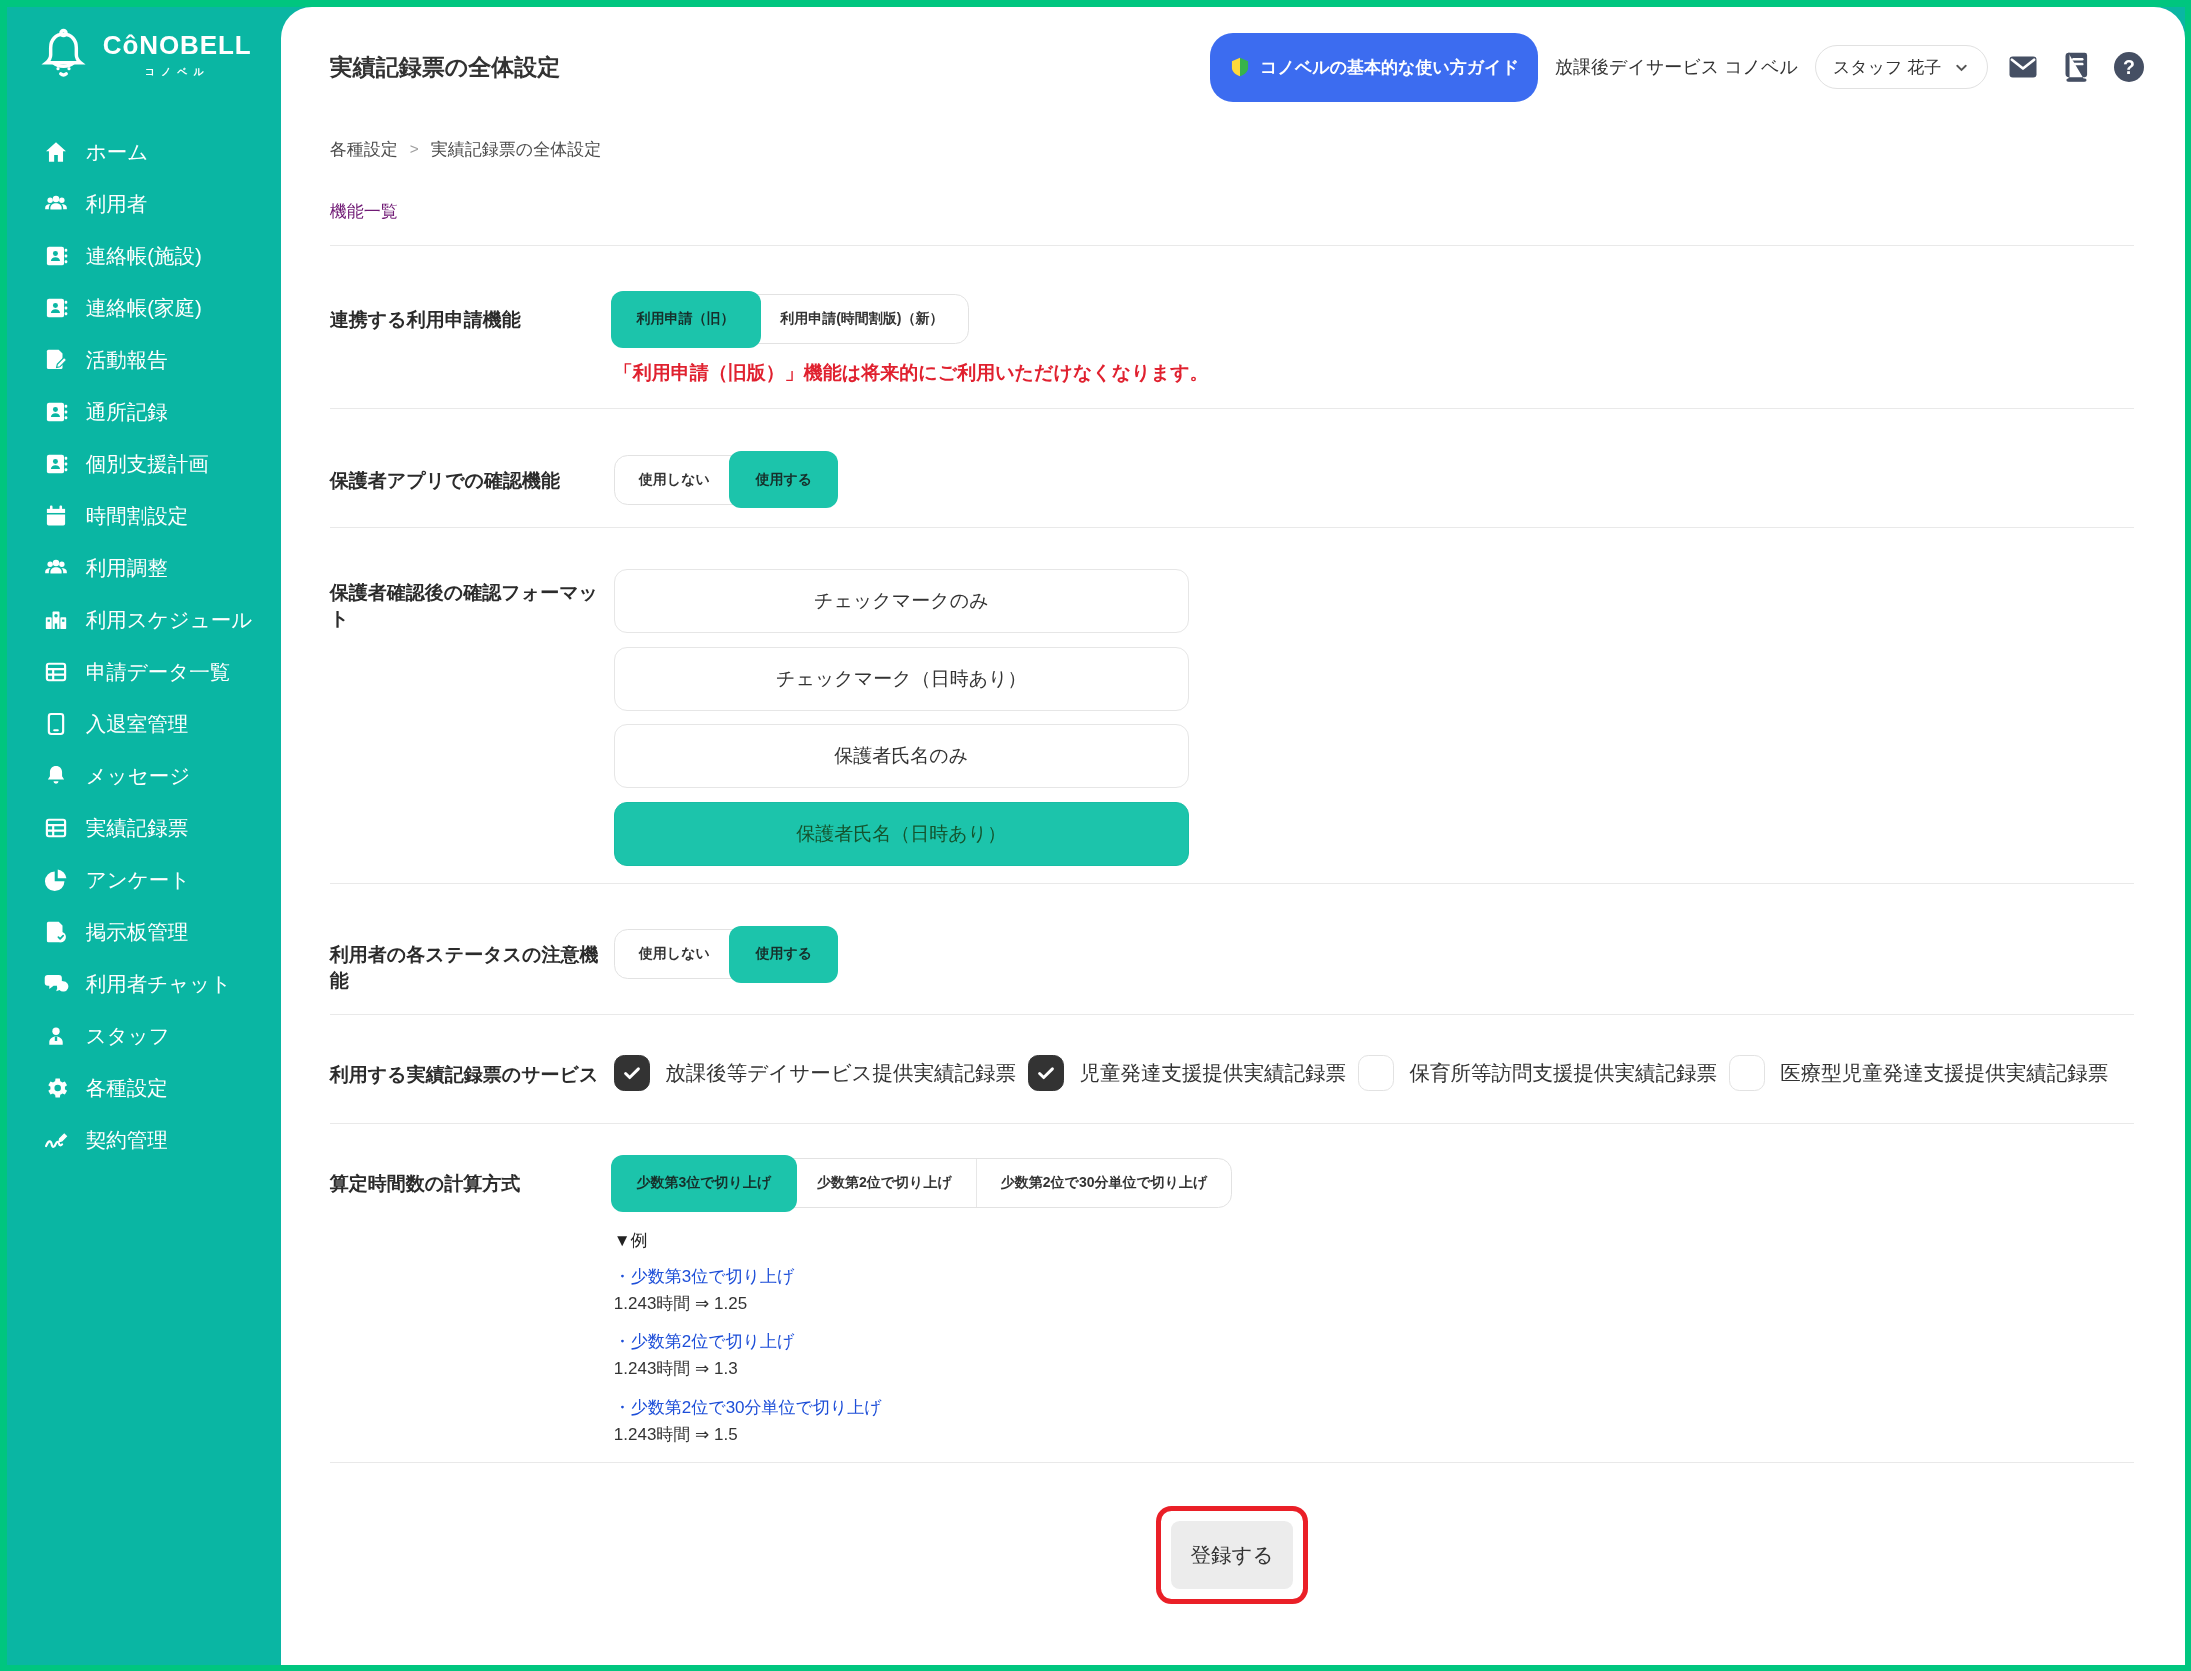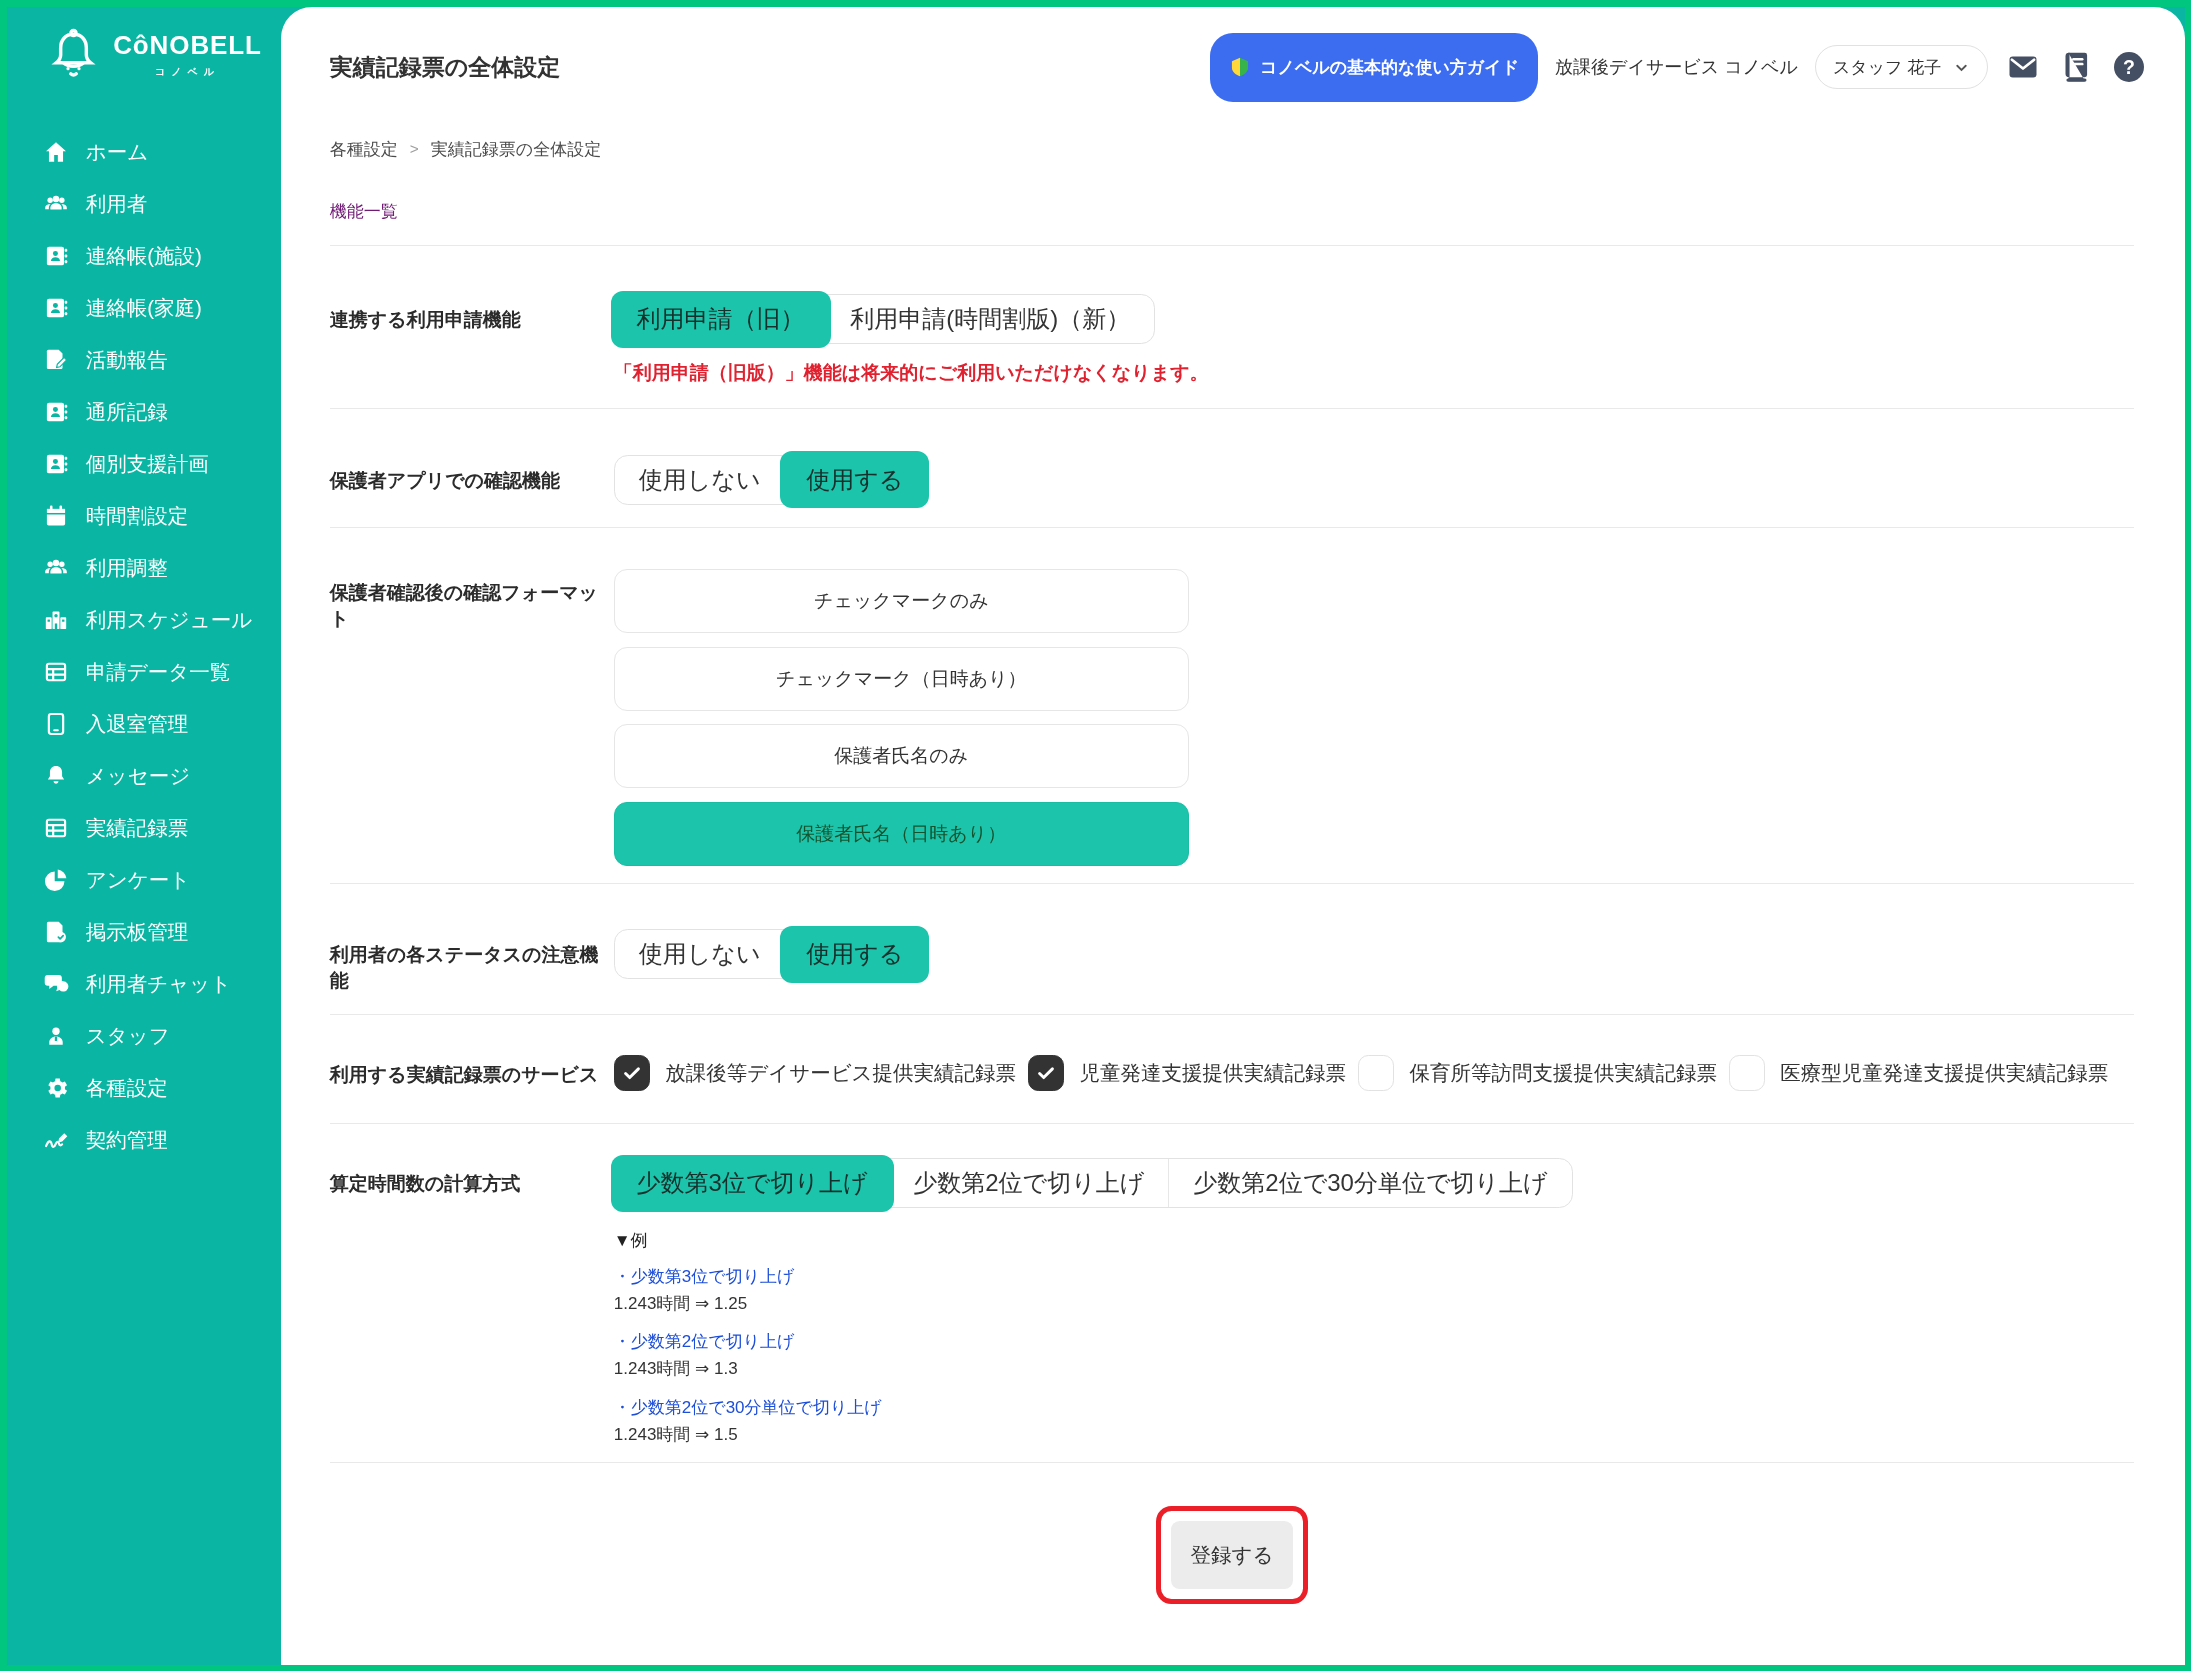--- a/index.html
+++ b/index.html
@@ -8,21 +8,21 @@
     background:#00c67f;
     font-family:"Liberation Sans","DejaVu Sans",sans-serif;
     -webkit-font-smoothing:antialiased;
   }
   .frame{
     position:absolute;left:6.8px;top:6.8px;right:6.8px;bottom:6.8px;
     display:flex;background:#0ab6a3;overflow:hidden;
   }
   
   .sidebar{width:274px;flex-shrink:0;color:#fff;background:#0ab6a3;}
-  .logo{display:flex;align-items:center;gap:12px;padding:20.5px 8.6px 22px 29px;justify-content:center;}
+  .logo{display:flex;align-items:center;gap:12px;padding:20.5px 8.6px 22px 29px;}
   .logo-bell{width:55px;height:55px;flex-shrink:0;}
   .logo-text{display:flex;flex-direction:column;align-items:center;}
   .logo-name{font-size:26px;font-weight:bold;letter-spacing:0.9px;}
   .logo-kana{font-size:10px;font-weight:bold;letter-spacing:6px;margin-top:4.3px;}
   .menu{display:flex;flex-direction:column;padding:22px 0 0 36px;}
   .menu-item{display:flex;align-items:center;gap:17px;height:52px;font-size:20.5px;cursor:pointer;white-space:nowrap;}
   .menu-icon{width:26px;height:26px;display:flex;align-items:center;justify-content:center;flex-shrink:0;}
   .menu-icon svg{width:26px;height:26px;}
   
   .content{flex:1;background:#fff;border-radius:31px 31px 0 0;position:relative;overflow:hidden;}
@@ -41,22 +41,22 @@
   .breadcrumb{display:flex;align-items:center;gap:12px;padding:36px 0 0 49px;font-size:17px;color:#4a4a4a;}
   .crumb{cursor:pointer;}
   .crumb-sep{color:#9f9f9f;font-size:15.4px;}
   .main{padding:0 51px 0 49px;}
   .section-heading{margin-top:39px;padding-bottom:22px;font-size:17px;color:#701a75;border-bottom:0.9px solid #e9e9e9;}
   section.row{display:flex;border-bottom:0.9px solid #e9e9e9;}
   .label-col{width:284px;flex-shrink:0;font-size:19px;font-weight:bold;color:#2b2b2b;line-height:1.35;}
   .ctrl-col{flex:1;}
   
   .seg{display:inline-flex;background:#fff;border:1.7px solid #e2e2e2;border-radius:13.7px;align-items:stretch;}
-  .seg-btn{position:relative;border:none;background:transparent;font-family:inherit;font-size:24px;color:#333;
-    height:48px;padding:0 24px;cursor:pointer;white-space:nowrap;}
+  .seg-btn{position:relative;border:none;background:transparent;font-family:inherit;font-size:14px;color:#333;
+    height:48px;padding:0 24px;cursor:pointer;white-space:nowrap;font-weight:bold;}
   .seg-btn + .seg-btn{border-left:1.7px solid #e7e7e7;}
   .seg-btn.selected{background:#1cc4ab;border-radius:12px;margin:-4.3px;height:57px;z-index:2;color:#16302b;
     padding:0 26px;border-left:none;}
   .seg-btn.selected + .seg-btn{border-left:none;}
   .warning{margin-top:15.4px;font-size:19px;font-weight:bold;color:#e0212f;}
   
   .sec-app{padding:48px 0 22px;}
   .sec-app .label-col{padding-top:13px;}
   .sec-parent{padding:46px 0 22px;}
   .sec-parent .label-col{padding-top:13px;}

